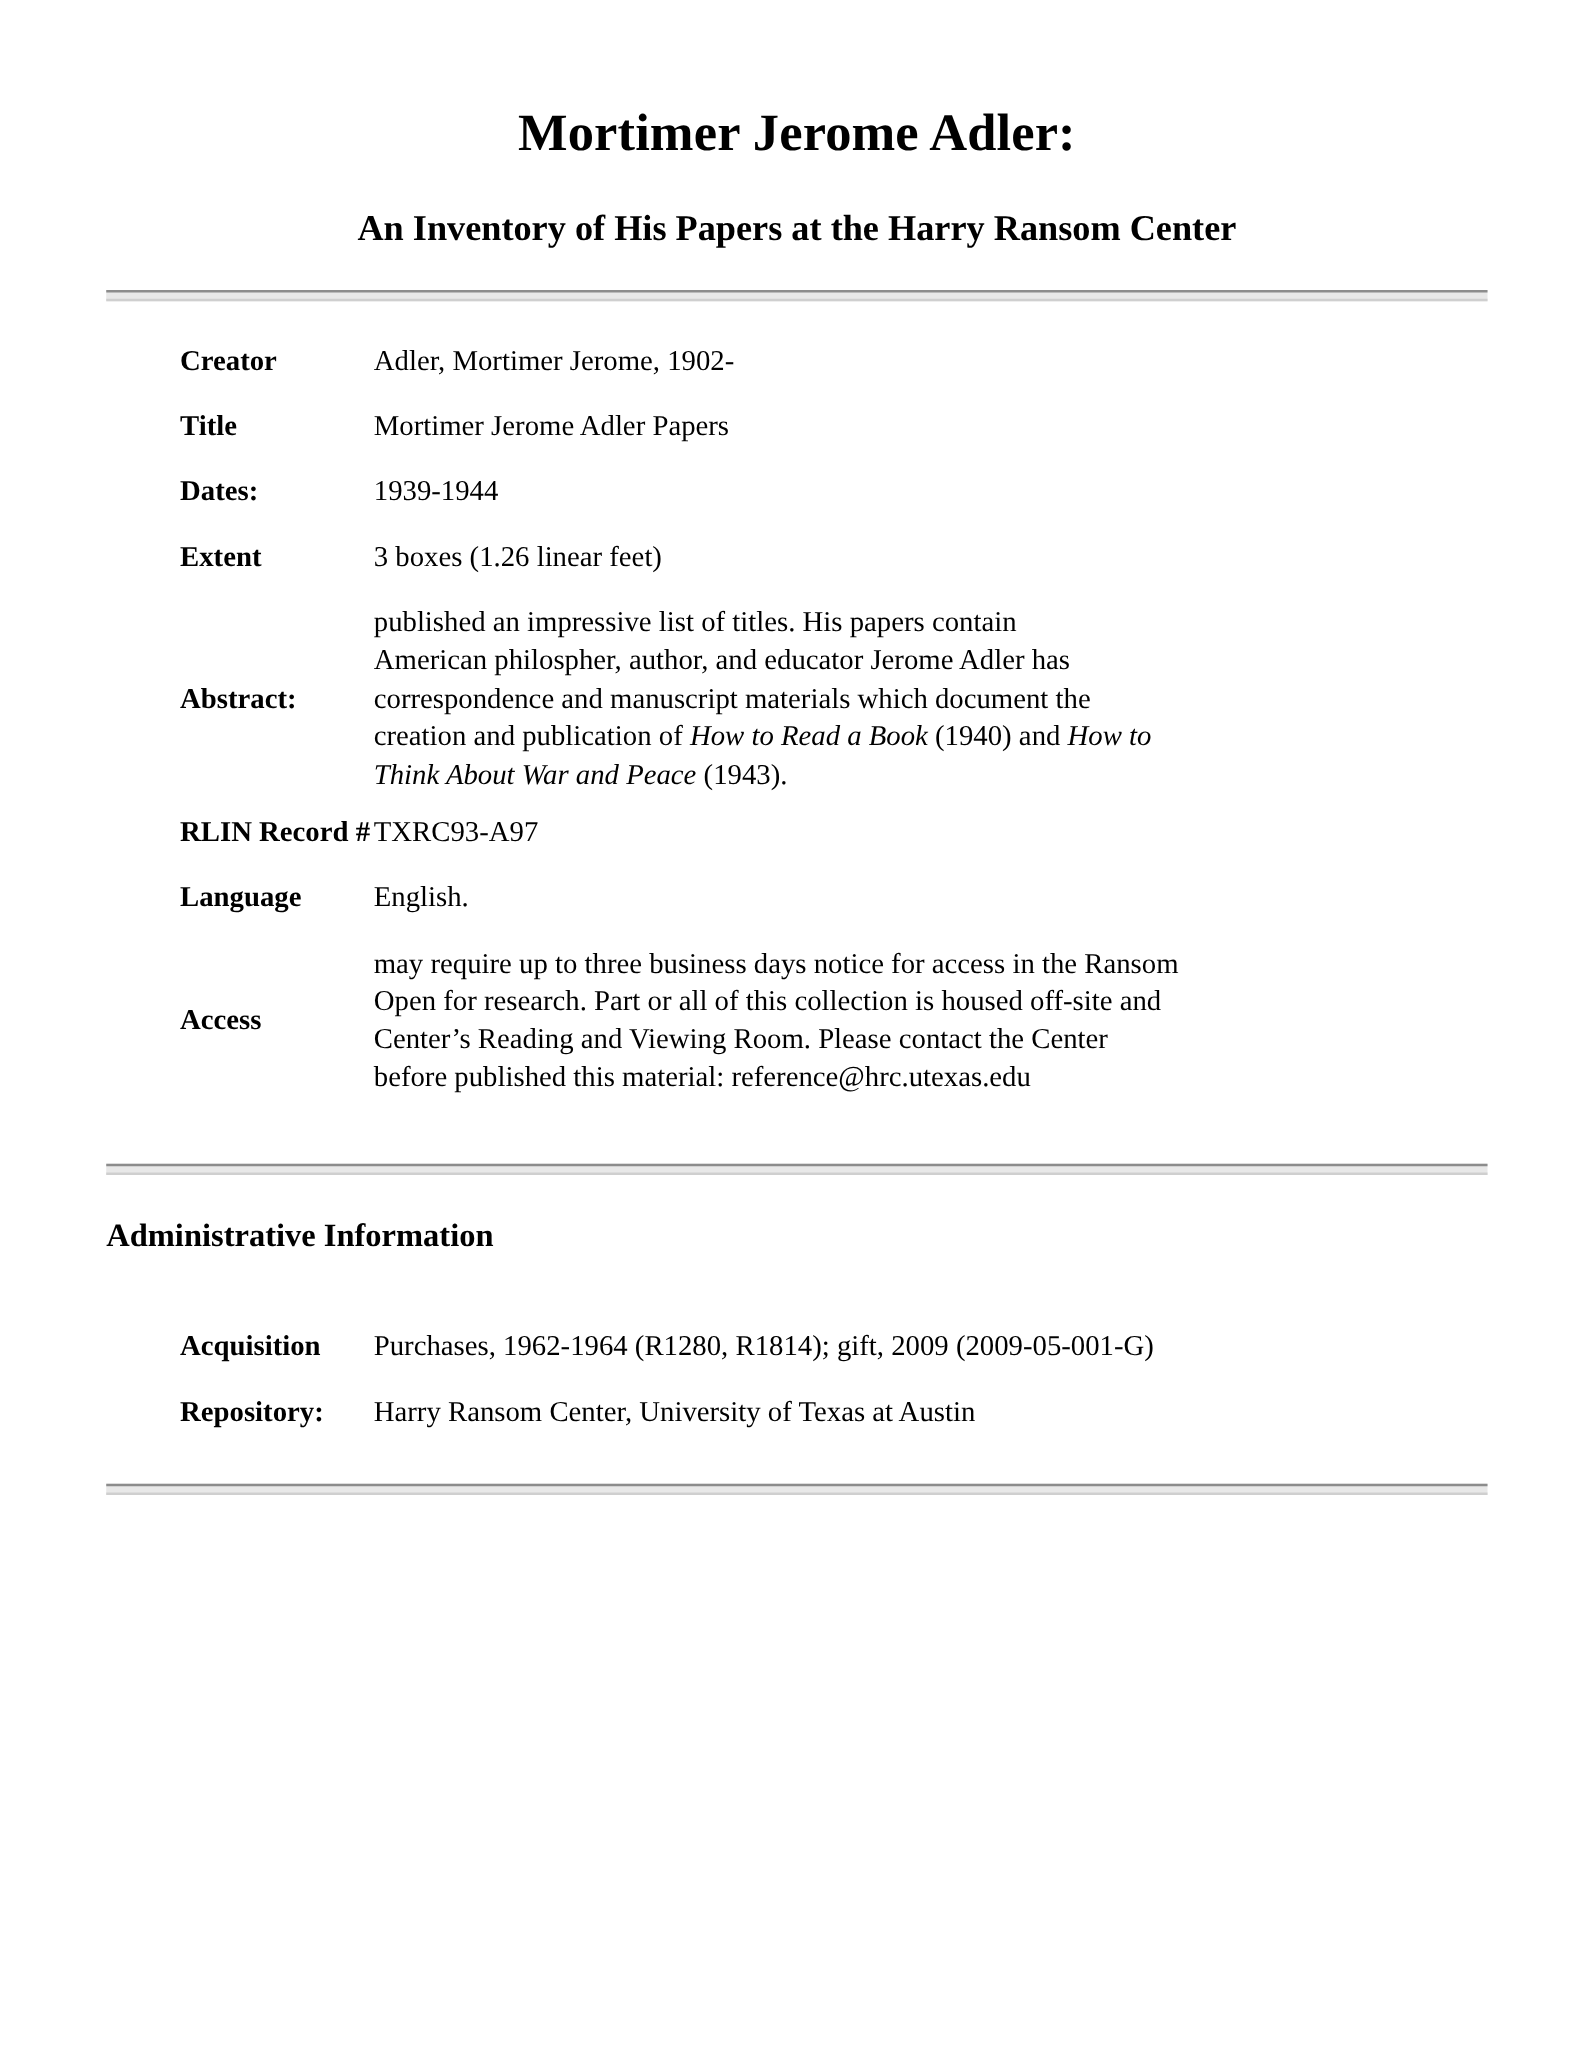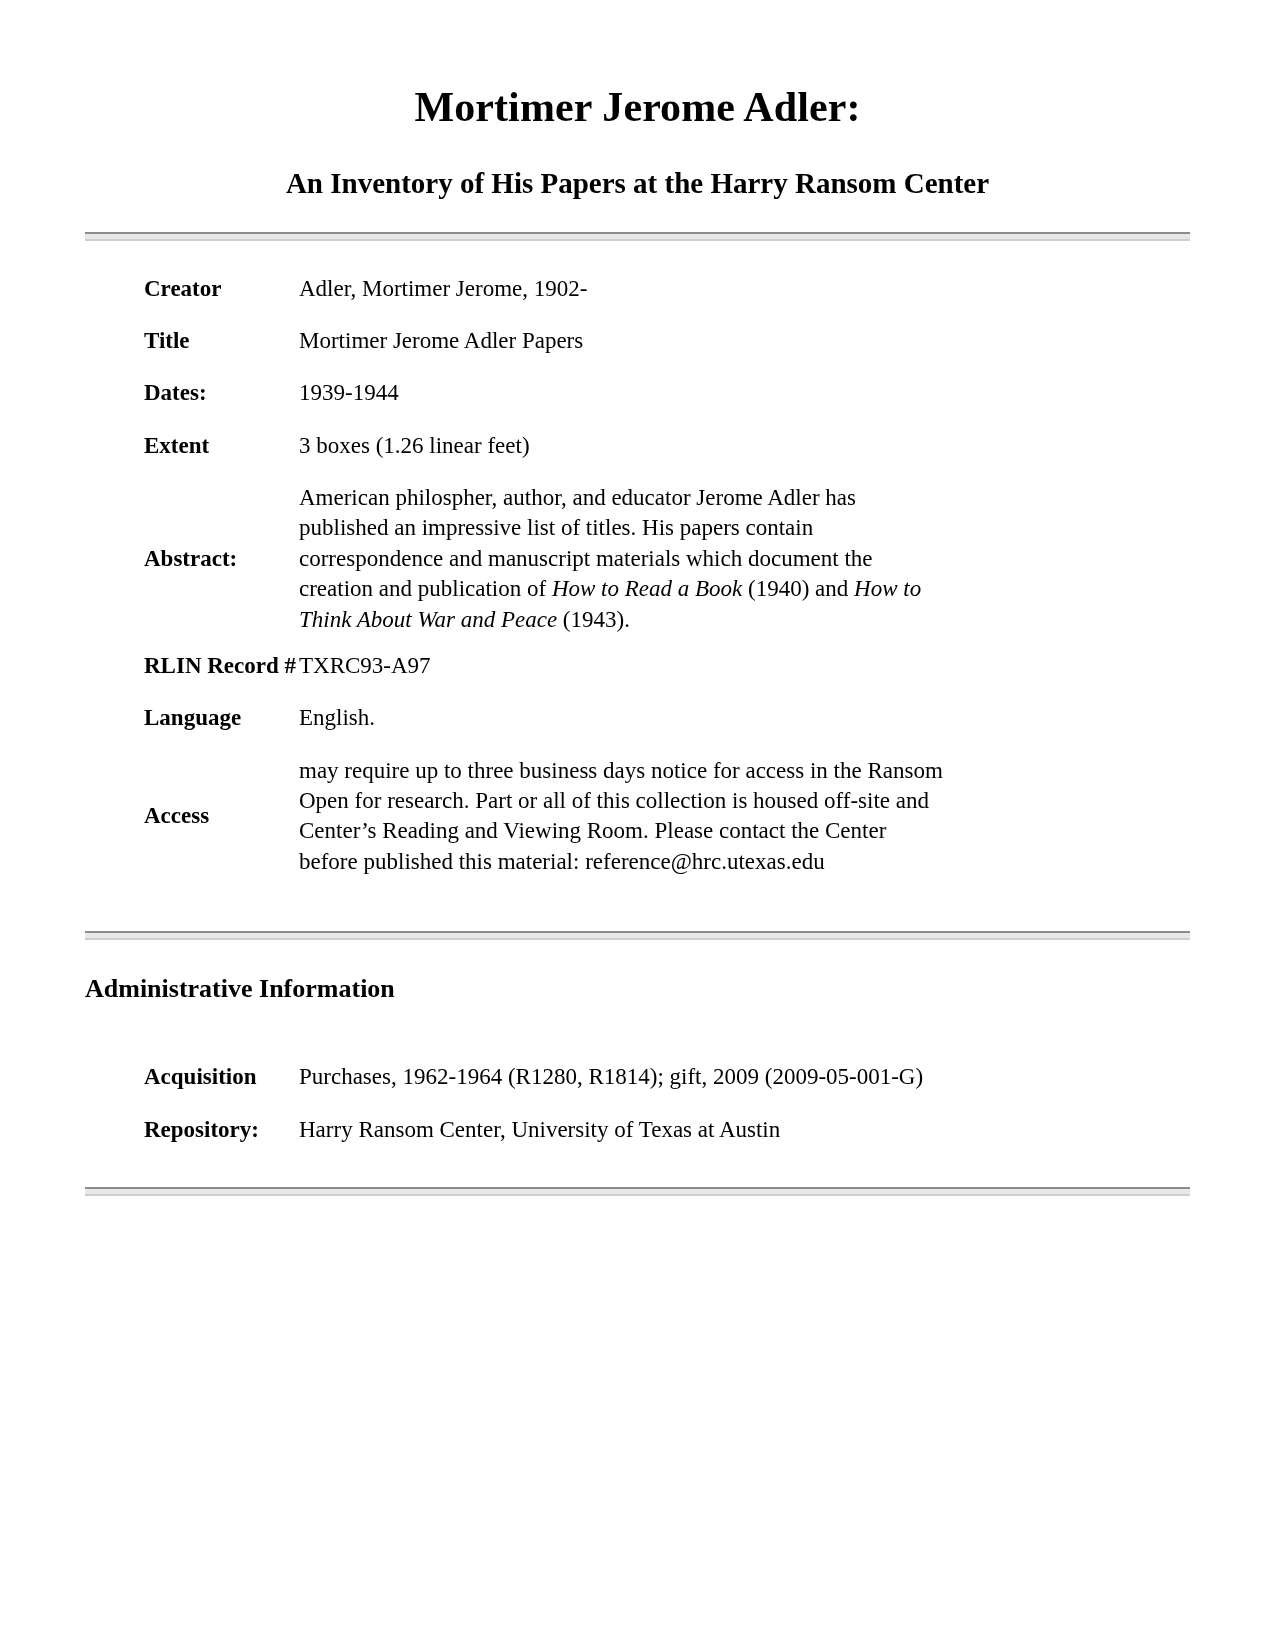--- a/index.html
+++ b/index.html
@@ -137,22 +137,22 @@
     </div>
 
     <div class="row">
       <div class="row-label">Extent</div>
       <div class="row-value">3 boxes (1.26 linear feet)</div>
     </div>
 
     <div class="row row-abstract">
       <div class="row-label">Abstract:</div>
       <div class="row-value">
+        <span class="ln">published an impressive list of titles. His papers contain</span>
         <span class="ln">American philospher, author, and educator Jerome Adler has</span>
-        <span class="ln">published an impressive list of titles. His papers contain</span>
         <span class="ln">correspondence and manuscript materials which document the</span>
         <span class="ln"><span>creation and publication of </span><i>How to Read a Book</i><span> (1940) and </span><i>How to</i></span>
         <span class="ln"><i>Think About War and Peace</i><span> (1943).</span></span>
       </div>
     </div>
 
     <div class="row">
       <div class="row-label">RLIN Record #</div>
       <div class="row-value">TXRC93-A97</div>
     </div>

